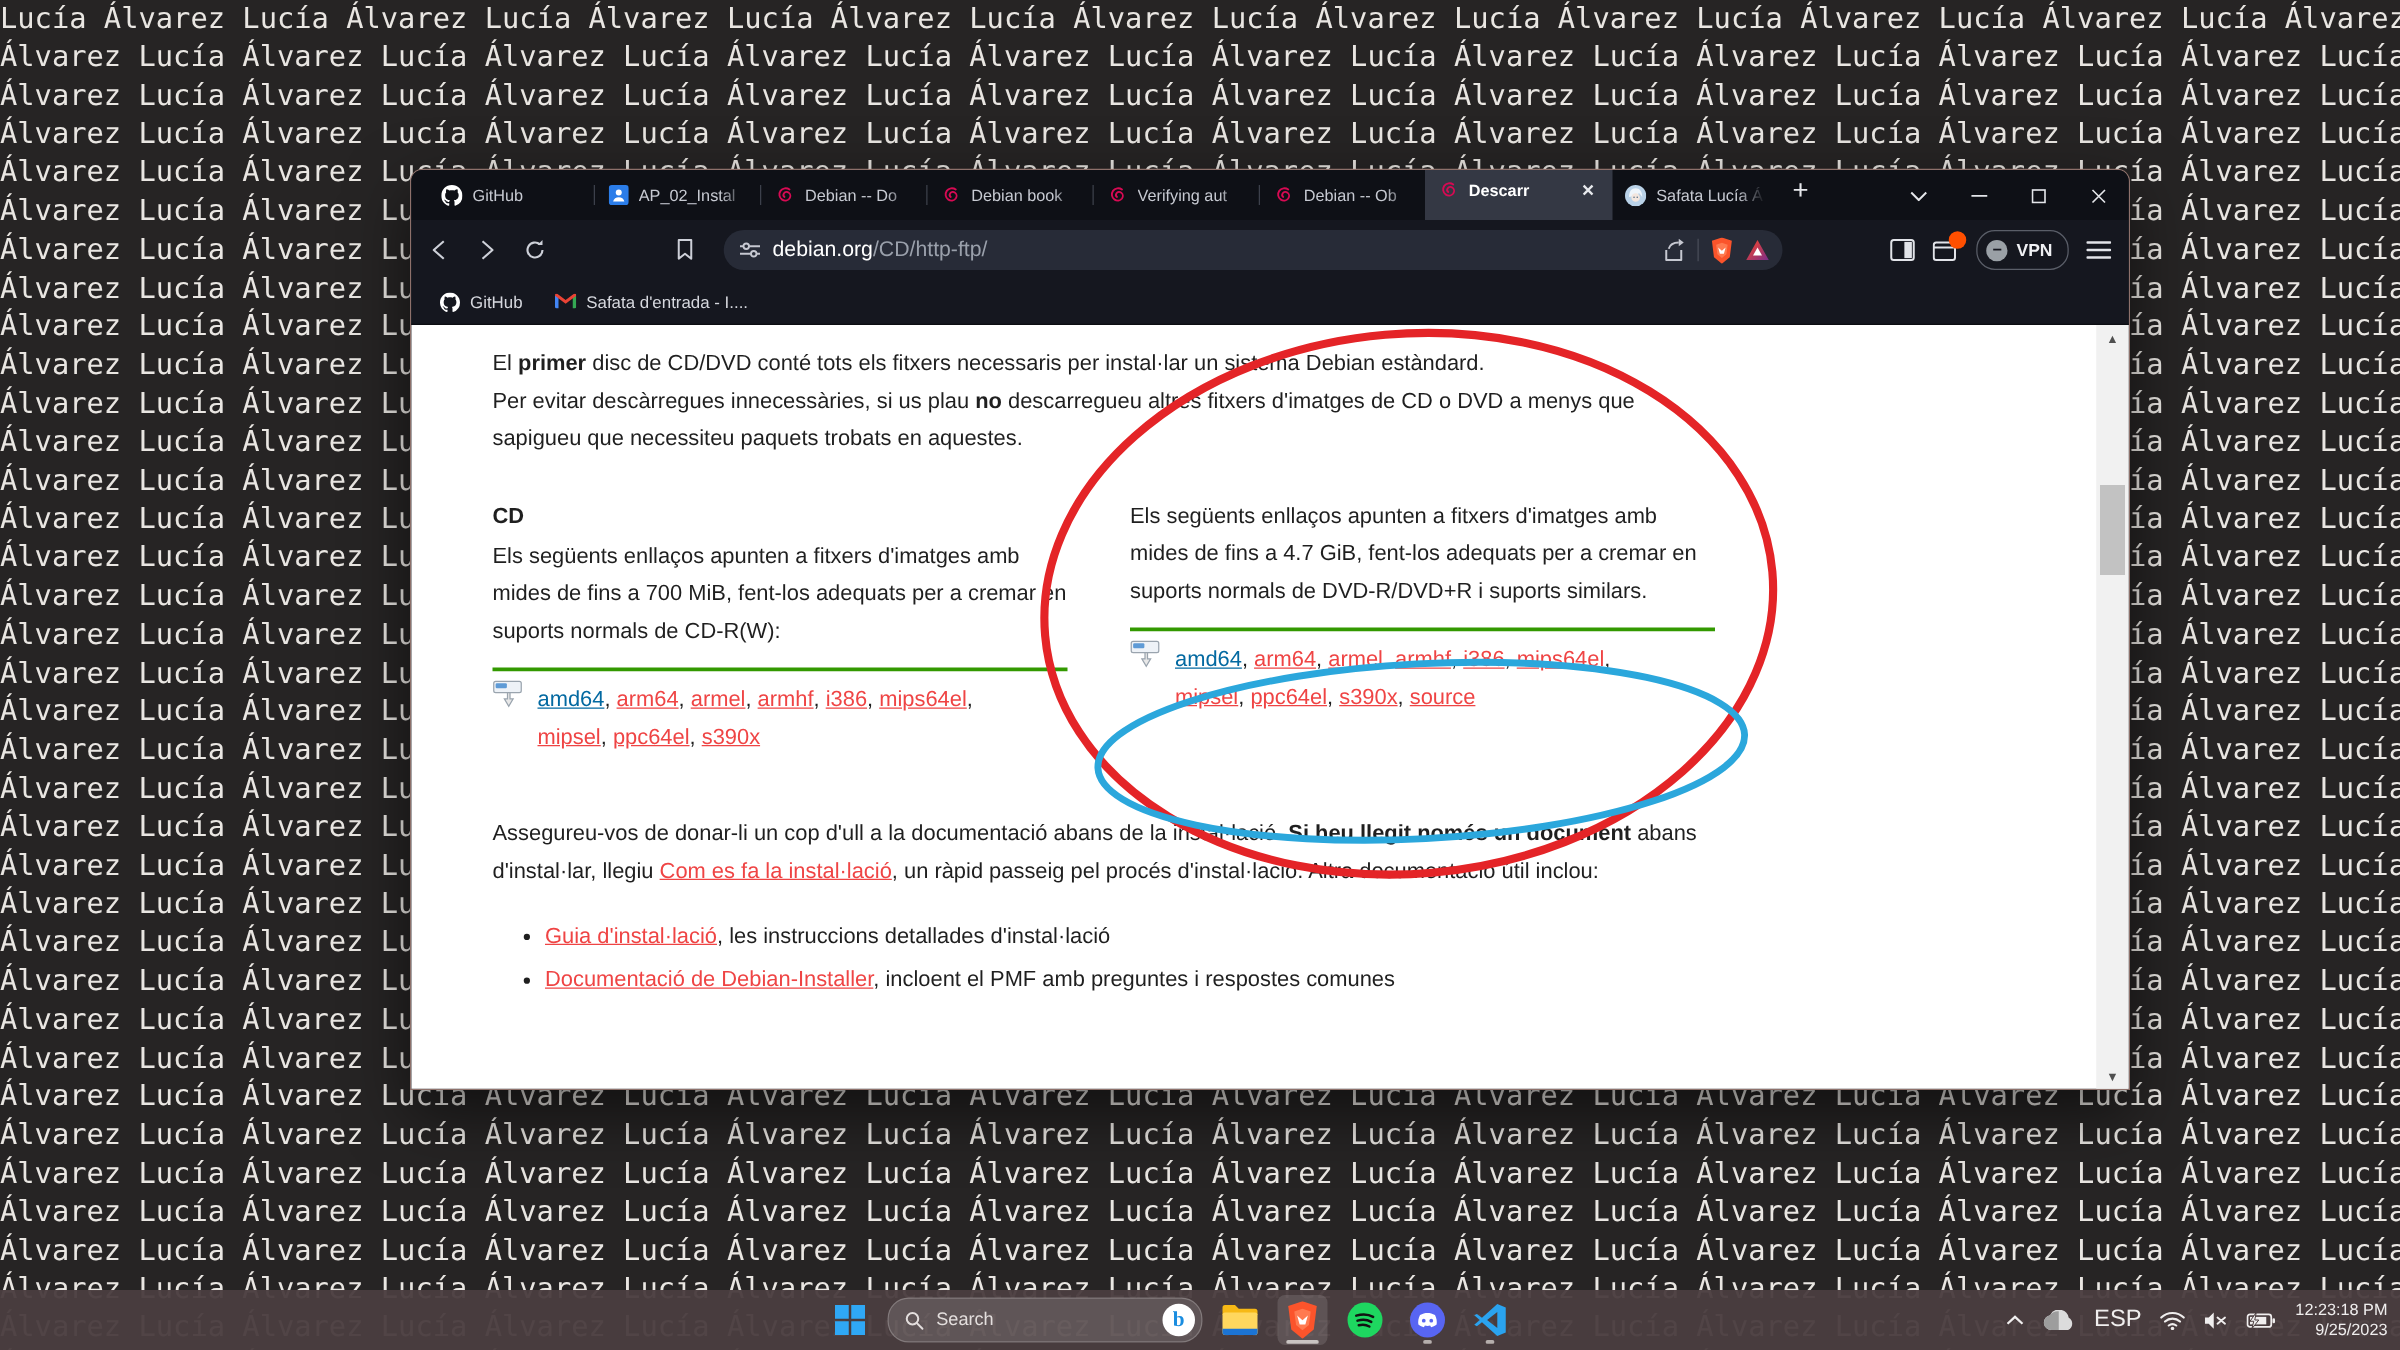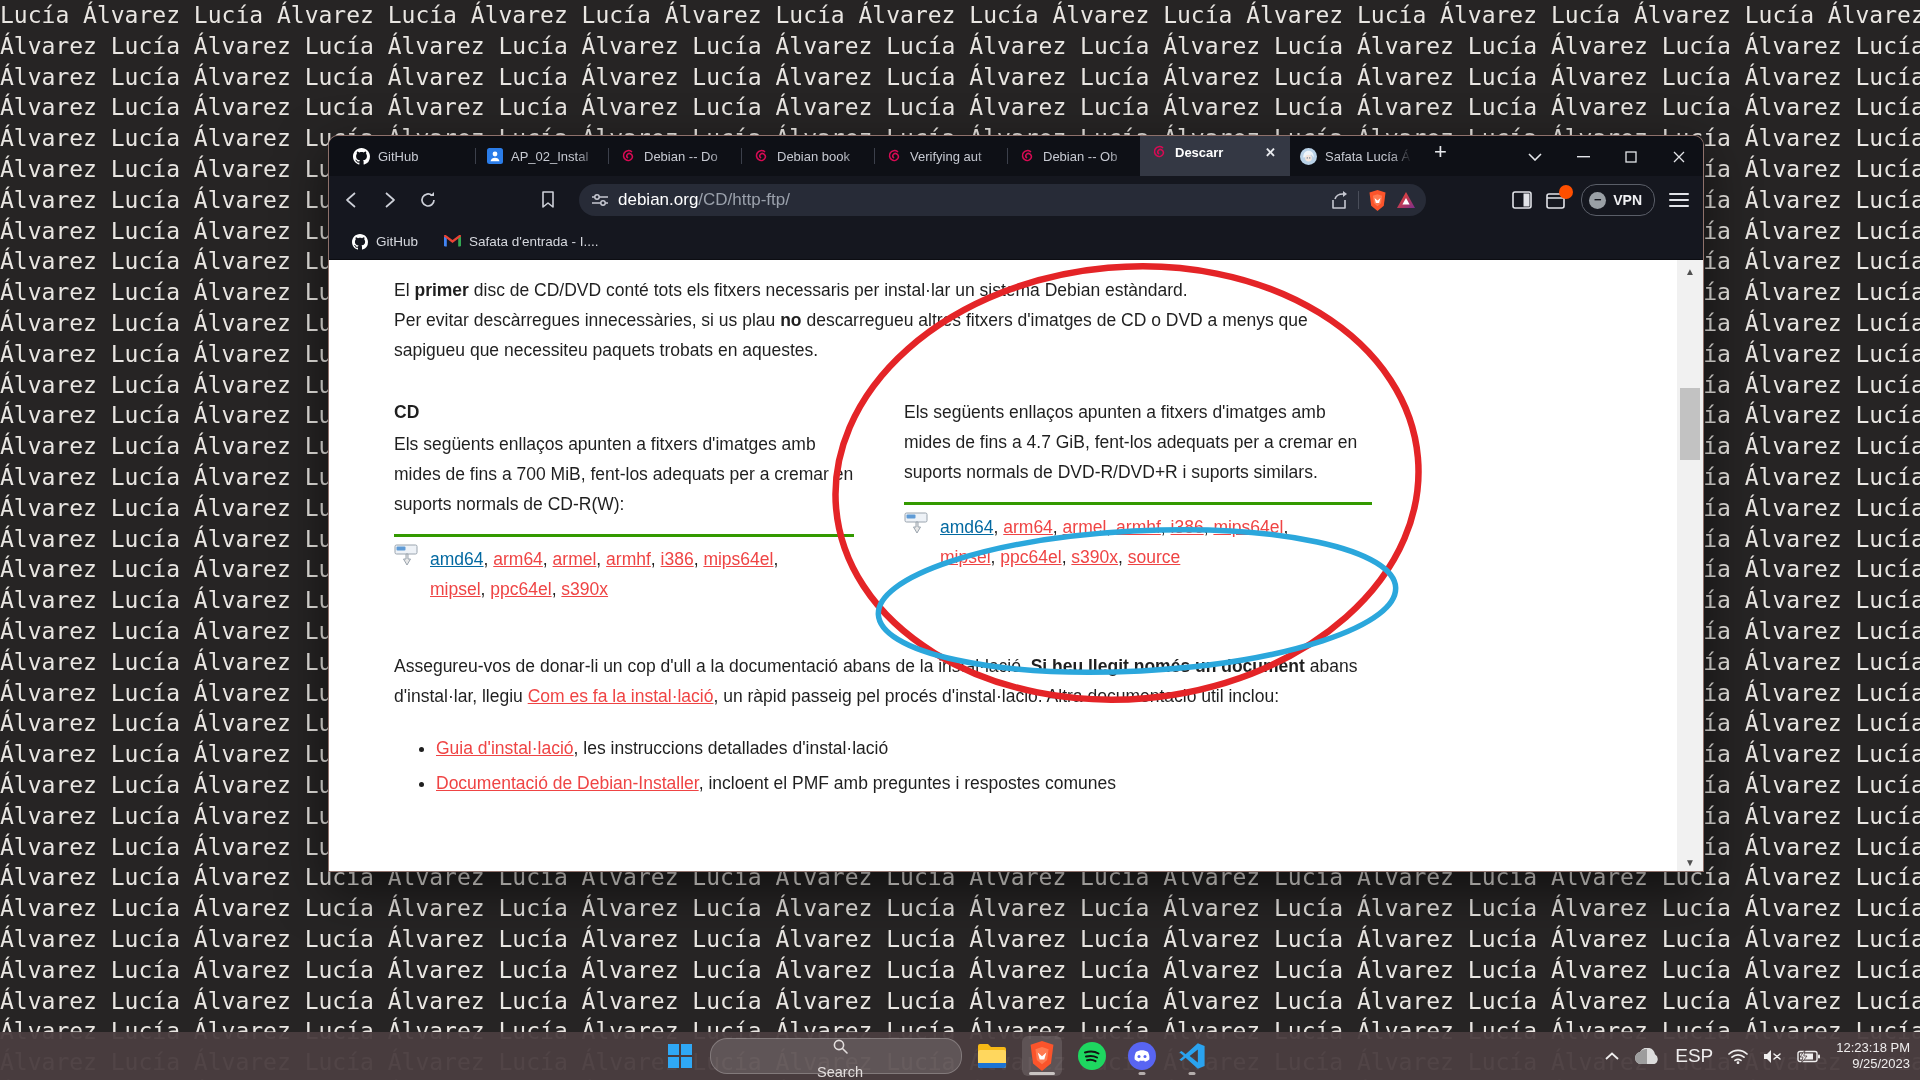--- a/index.html
+++ b/index.html
@@ -86,21 +86,21 @@
     background:rgba(74,61,63,.96);display:flex;align-items:center;}
   .tb-center{position:absolute;left:660px;top:0;height:48px;display:flex;align-items:center;gap:10px;}
   .tb-item{width:40px;height:40px;border-radius:6px;display:flex;align-items:center;justify-content:center;position:relative;}
   .tb-item.activeapp{background:rgba(255,255,255,.12);}
   .runbar{position:absolute;bottom:1px;left:50%;transform:translateX(-50%);height:3px;border-radius:2px;background:#c9c4c2;}
   .runbar.wide{width:26px;}
   .runbar.dot{width:7px;background:#b5aeac;}
   .startgrid{display:grid;grid-template-columns:11px 11px;grid-template-rows:11px 11px;gap:2px;}
   .startgrid i{background:#2fa8f5;display:block;}
   .searchpill{height:34px;width:232px;border-radius:17px;background:rgba(255,255,255,.13);
-    border:1px solid rgba(255,255,255,.22);display:flex;align-items:center;gap:10px;padding:0 5px 0 13px;flex-direction:column;}
+    border:1px solid rgba(255,255,255,.22);display:flex;align-items:center;gap:10px;padding:0 5px 0 13px;}
   .searchpill .stext{color:#e3dedd;font-size:14.5px;flex:1;}
   .bing{width:26px;height:26px;border-radius:50%;background:#fff;display:flex;align-items:center;justify-content:center;
     color:#1a8de0;font-weight:bold;font-size:17px;font-family:"Liberation Serif",serif;}
 
   .tray{position:absolute;right:10px;top:0;height:48px;display:flex;align-items:center;gap:16px;color:#f0eeee;}
   .trayicons{display:flex;align-items:center;gap:15px;}
   .lang{font-size:19px;}
   .clock{text-align:right;font-size:13px;line-height:16px;}
 
   svg{display:block;}

